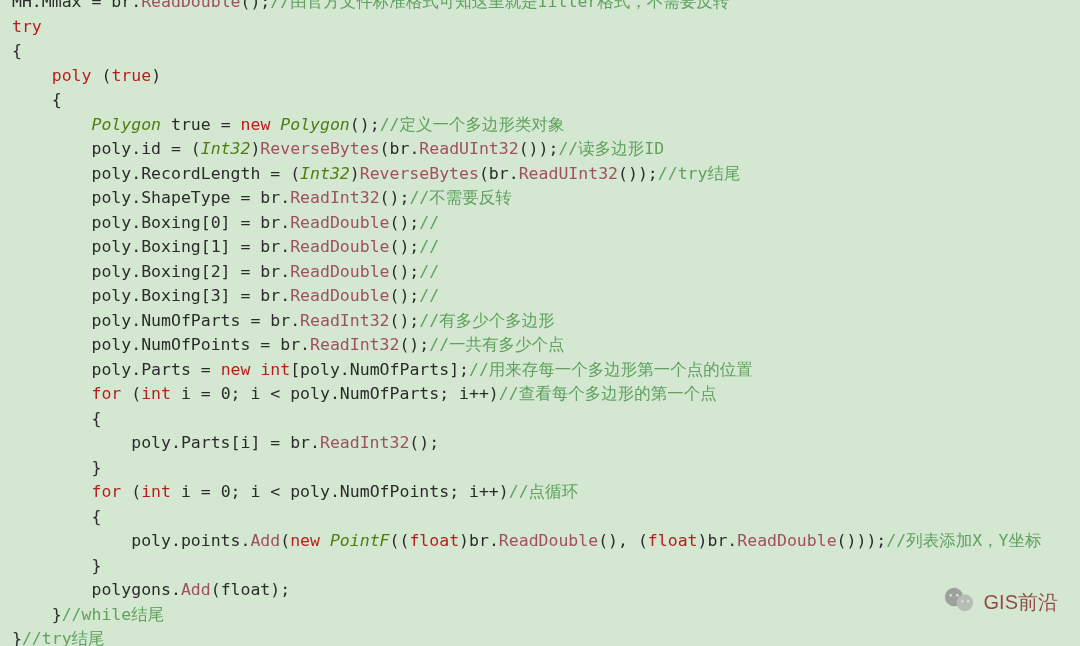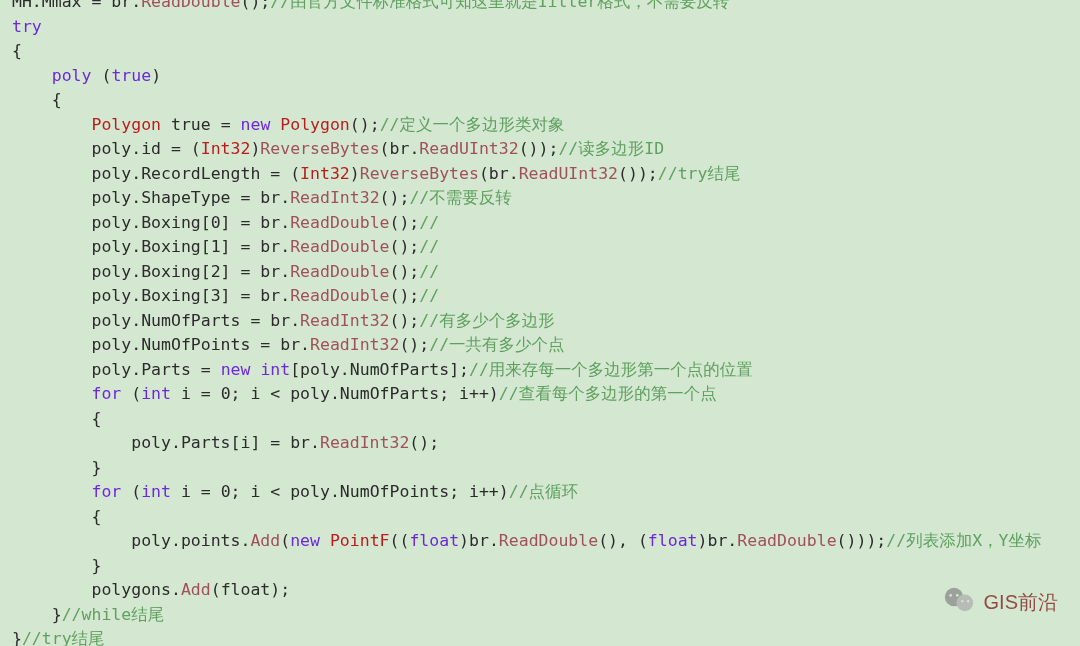--- a/index.html
+++ b/index.html
@@ -16,22 +16,22 @@
   }
   pre.code {
     margin: 0;
     padding: 0 0 0 12px;
     white-space: pre;
     position: relative;
     top: -10px;
   }
   
   .n { color: #2B2B2B; }        
-  .k { color: #6d28d9; }        
-  .t { color: #b91c1c; }        
+  .k { color: #b91c1c; }        
+  .t { color: #4d7c0f; font-style: italic; }        
   .m { color: #A0505A; }        
   .c { color: #5FA05F; }        
 
   .wm {
     position: absolute;
     right: 22px;
     bottom: 28px;
     display: flex;
     align-items: center;
     gap: 10px;

